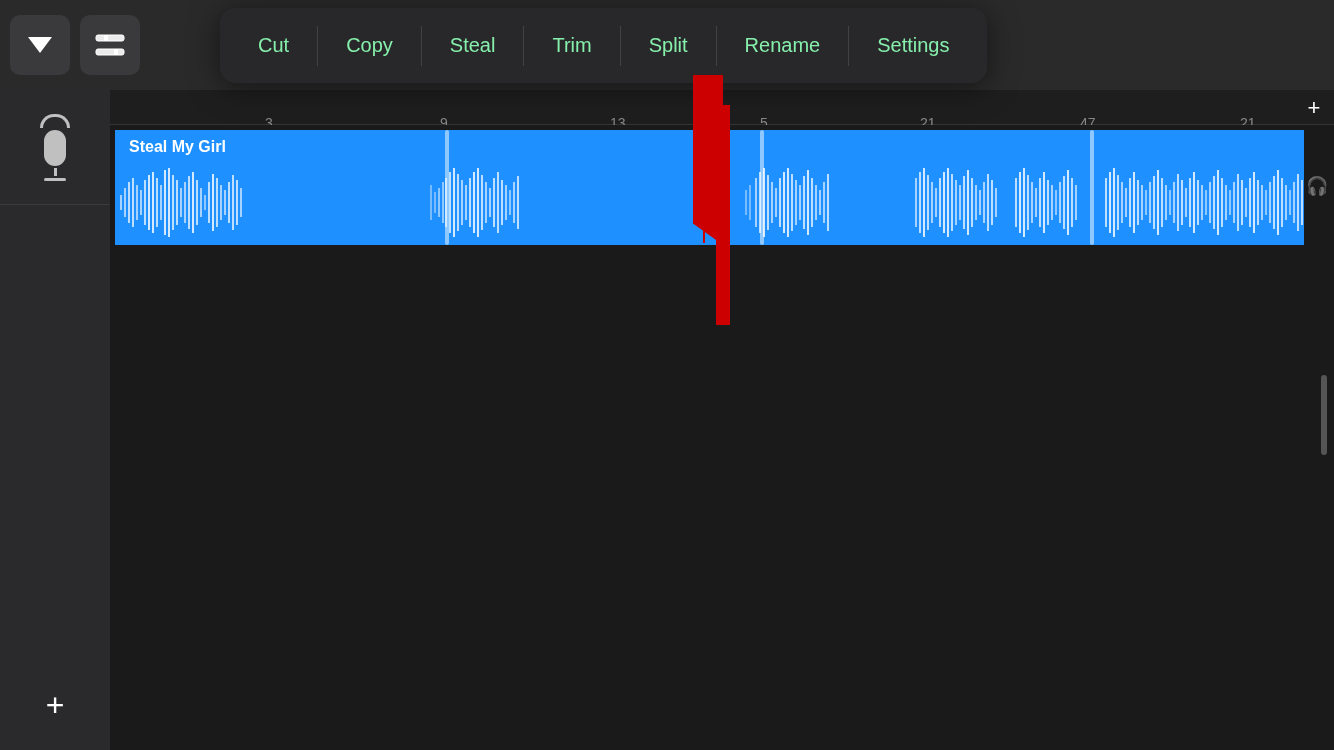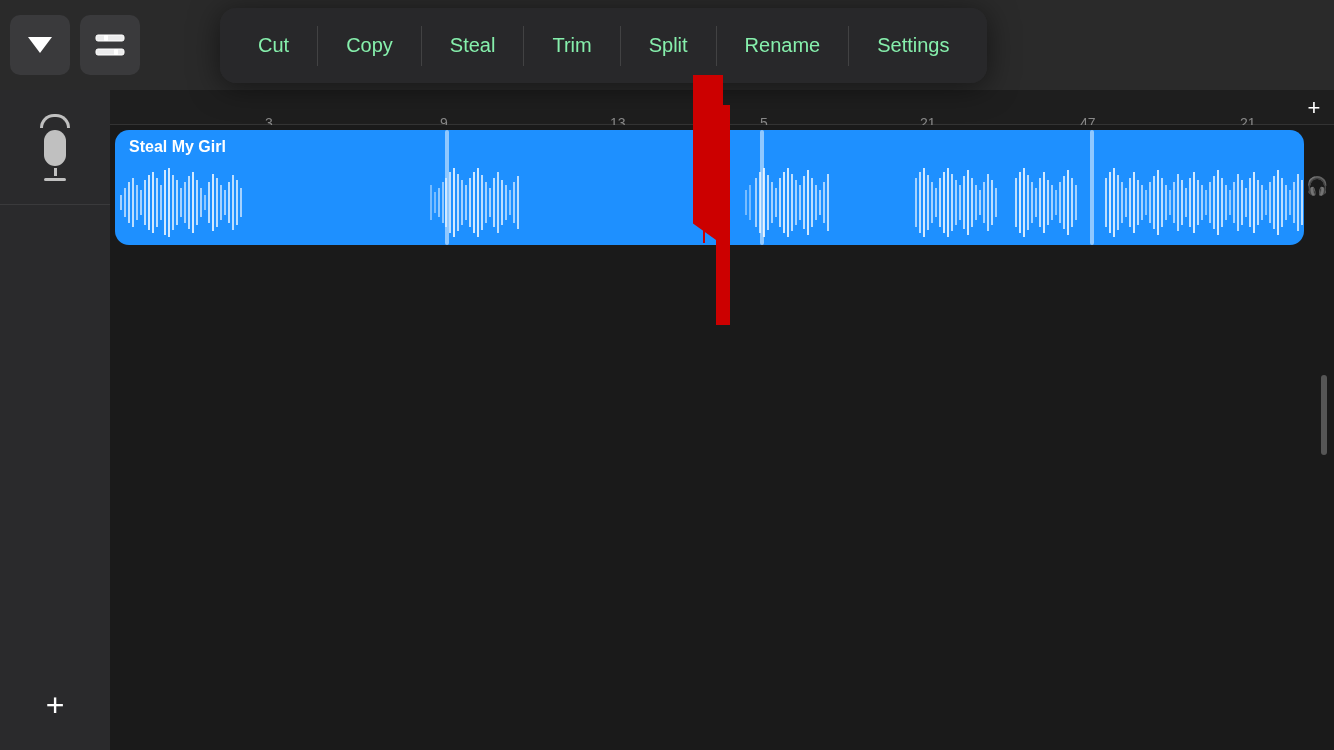--- a/index.html
+++ b/index.html
@@ -252,21 +252,21 @@
     }
 
     
     .audio-track {
       position: absolute;
       top: 0;
       left: 0;
       right: 25px;
       height: 115px;
       background: #1e90ff;
-      border-radius: 14px;
+      border-radius: 0;
       margin: 5px 5px 0 5px;
       overflow: hidden;
       cursor: pointer;
     }
 
     .track-label {
       position: absolute;
       top: 8px;
       left: 14px;
       color: white;

